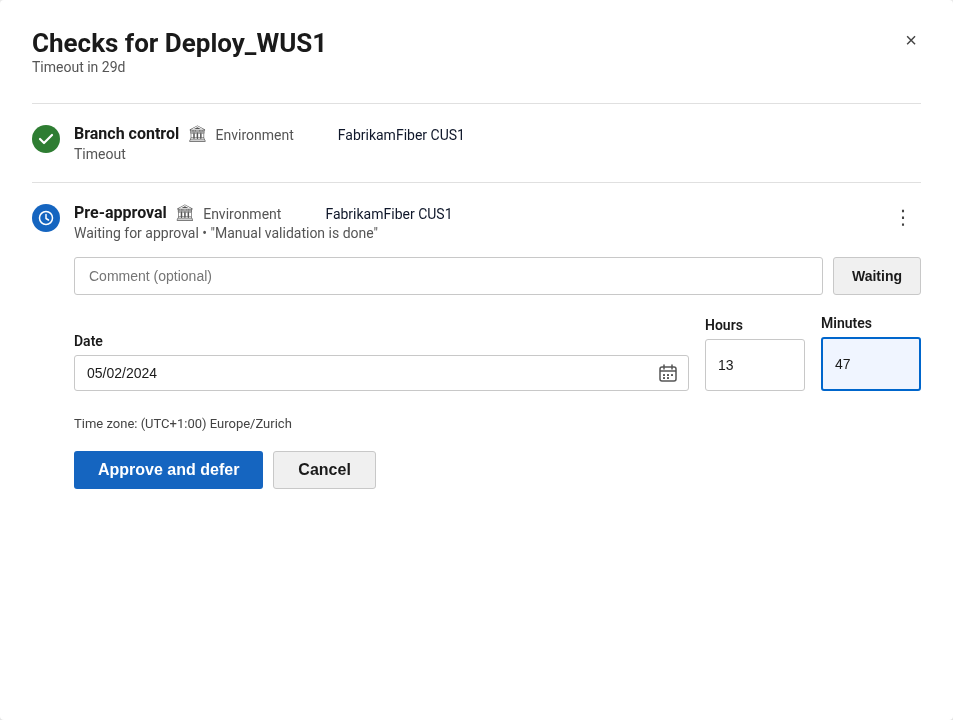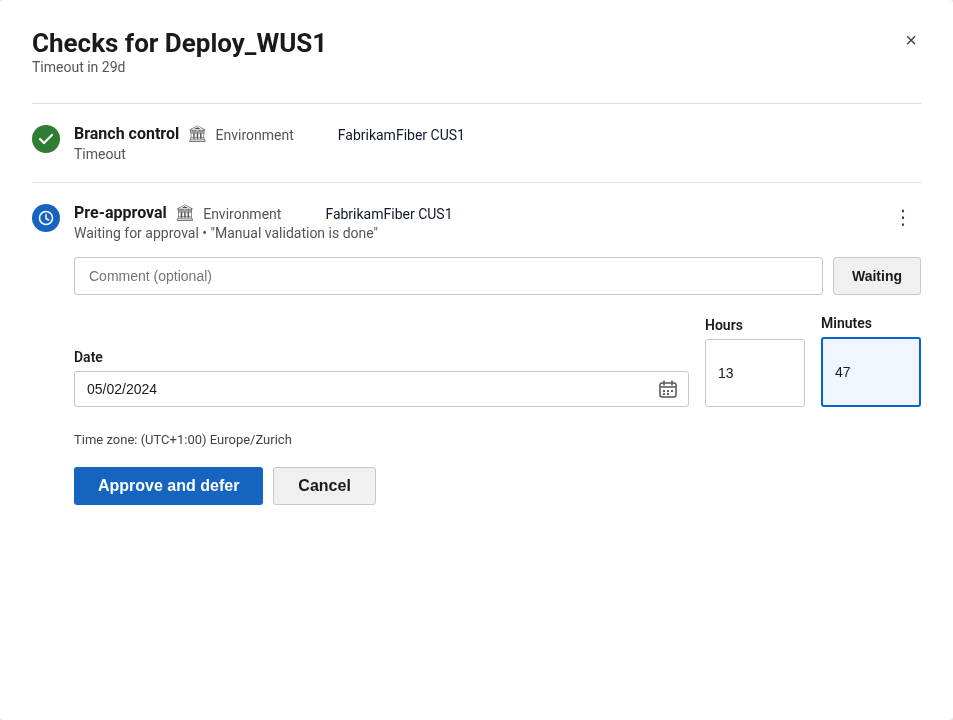--- a/index.html
+++ b/index.html
@@ -224,21 +224,21 @@
       border: none;
       cursor: pointer;
       color: #555;
       padding: 2px;
       display: flex;
       align-items: center;
     }
 
     .number-input {
       width: 100px;
-      padding: 25px 12px;
+      padding: 17px 12px;
       border: 1px solid #c8c8c8;
       border-radius: 3px;
       font-size: 14px;
       color: #1a1a1a;
       background: #fff;
       outline: none;
       text-align: left;
     }
 
     .number-input.focused {

